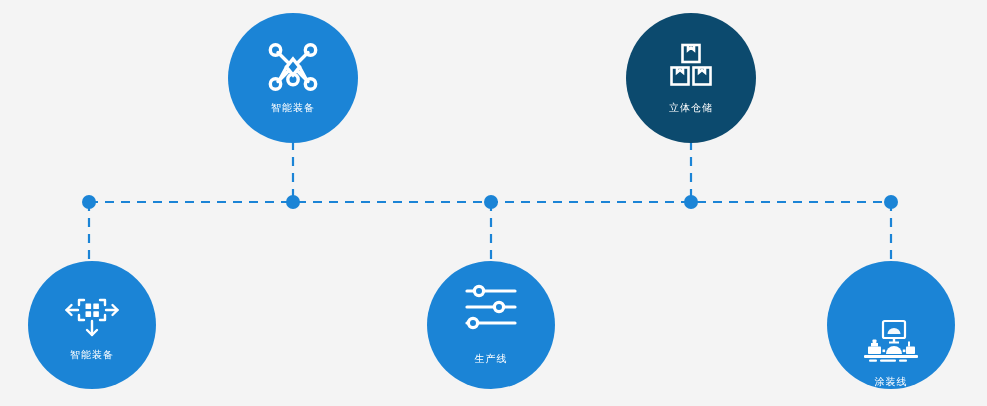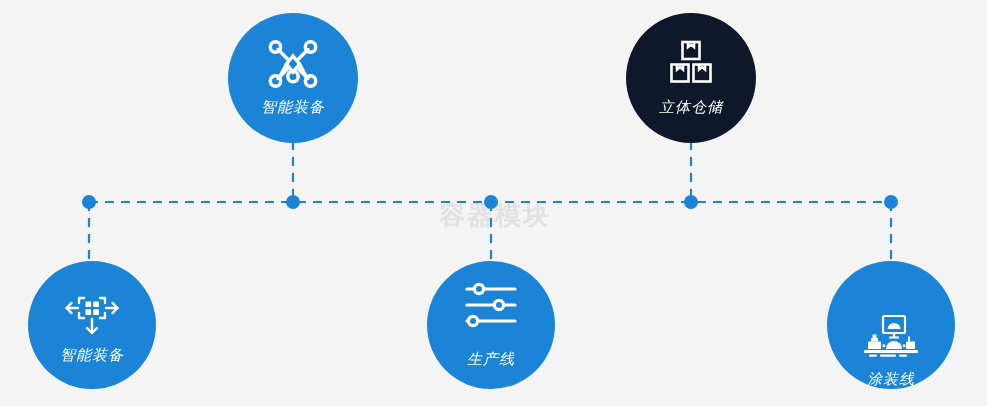--- a/index.html
+++ b/index.html
@@ -58,44 +58,42 @@
     justify-content: center;
     z-index: 3;
     color: #ffffff;
   }
   .node-icon {
     display: block;
     line-height: 0;
   }
   .node-label {
     margin-top: 10px;
-    font-size: 15px;
+    font-size: 10px;
     letter-spacing: 1px;
     color: #ffffff;
     white-space: nowrap;
     font-family: "DejaVu Sans", "Liberation Sans", sans-serif;
-    font-style: italic;
   }
 
   
   #node-0 { left: 228px; top:  13px; width: 130px; height: 130px; }
   #node-1 { left: 626px; top:  13px; width: 130px; height: 130px; }
   #node-2 { left:  28px; top: 261px; width: 128px; height: 128px; }
   #node-3 { left: 427px; top: 261px; width: 128px; height: 128px; gap: 12px; }
   #node-4 { left: 827px; top: 261px; width: 128px; height: 128px; justify-content: flex-end; }
 
   #node-0 .node-label,
   #node-1 .node-label { margin-top: 9px; }
 </style>
 </head>
 <body>
 
 <div id="stage" style="width: 987px; height: 406px; background: rgb(244, 244, 244);">
 
-  <div class="watermark" style="color: rgb(226, 226, 226);">容器模块</div>
 
   <svg class="connectors" viewBox="0 0 987 406" xmlns="http://www.w3.org/2000/svg">
     <g fill="none" stroke="#1b84d6" stroke-width="2.2" stroke-dasharray="9,7">
       <line x1="89" y1="202" x2="891" y2="202" stroke="#1b84d6"></line>
       <line x1="293" y1="141" x2="293" y2="202" stroke="#1b84d6"></line>
       <line x1="691" y1="141" x2="691" y2="202" stroke="#1b84d6"></line>
       <line x1="89" y1="202" x2="89" y2="266" stroke="#1b84d6"></line>
       <line x1="491" y1="202" x2="491" y2="266" stroke="#1b84d6"></line>
       <line x1="891" y1="202" x2="891" y2="266" stroke="#1b84d6"></line>
     </g>
@@ -128,21 +126,21 @@
           <circle cx="44.5" cy="8" r="5.2"></circle>
           <circle cx="9.5" cy="42" r="5.2"></circle>
           <circle cx="44.5" cy="42" r="5.2"></circle>
           <circle cx="27" cy="37.5" r="5.2"></circle>
         </g>
       </svg>
     </span>
     <span class="node-label">智能装备</span>
   </div>
 
-  <div class="node" id="node-1" style="width: 130px; height: 130px; left: 626px; top: 13px; background: #0f172a; color: rgb(255, 255, 255);">
+  <div class="node" id="node-1" style="width: 130px; height: 130px; left: 626px; top: 13px; background: #0c4a6e; color: rgb(255, 255, 255);">
     <span class="node-icon">
       <svg width="54" height="50" viewBox="0 0 54 50" xmlns="http://www.w3.org/2000/svg">
         <g fill="none" stroke="#ffffff" stroke-width="2.6">
 
           <rect x="18.5" y="3" width="17" height="17"></rect>
           <path d="M24 3 v5 l3 -2.4 l3 2.4 v-5"></path>
 
           <rect x="7.5" y="25.5" width="17" height="17"></rect>
           <path d="M13 25.5 v5 l3 -2.4 l3 2.4 v-5"></path>
 

